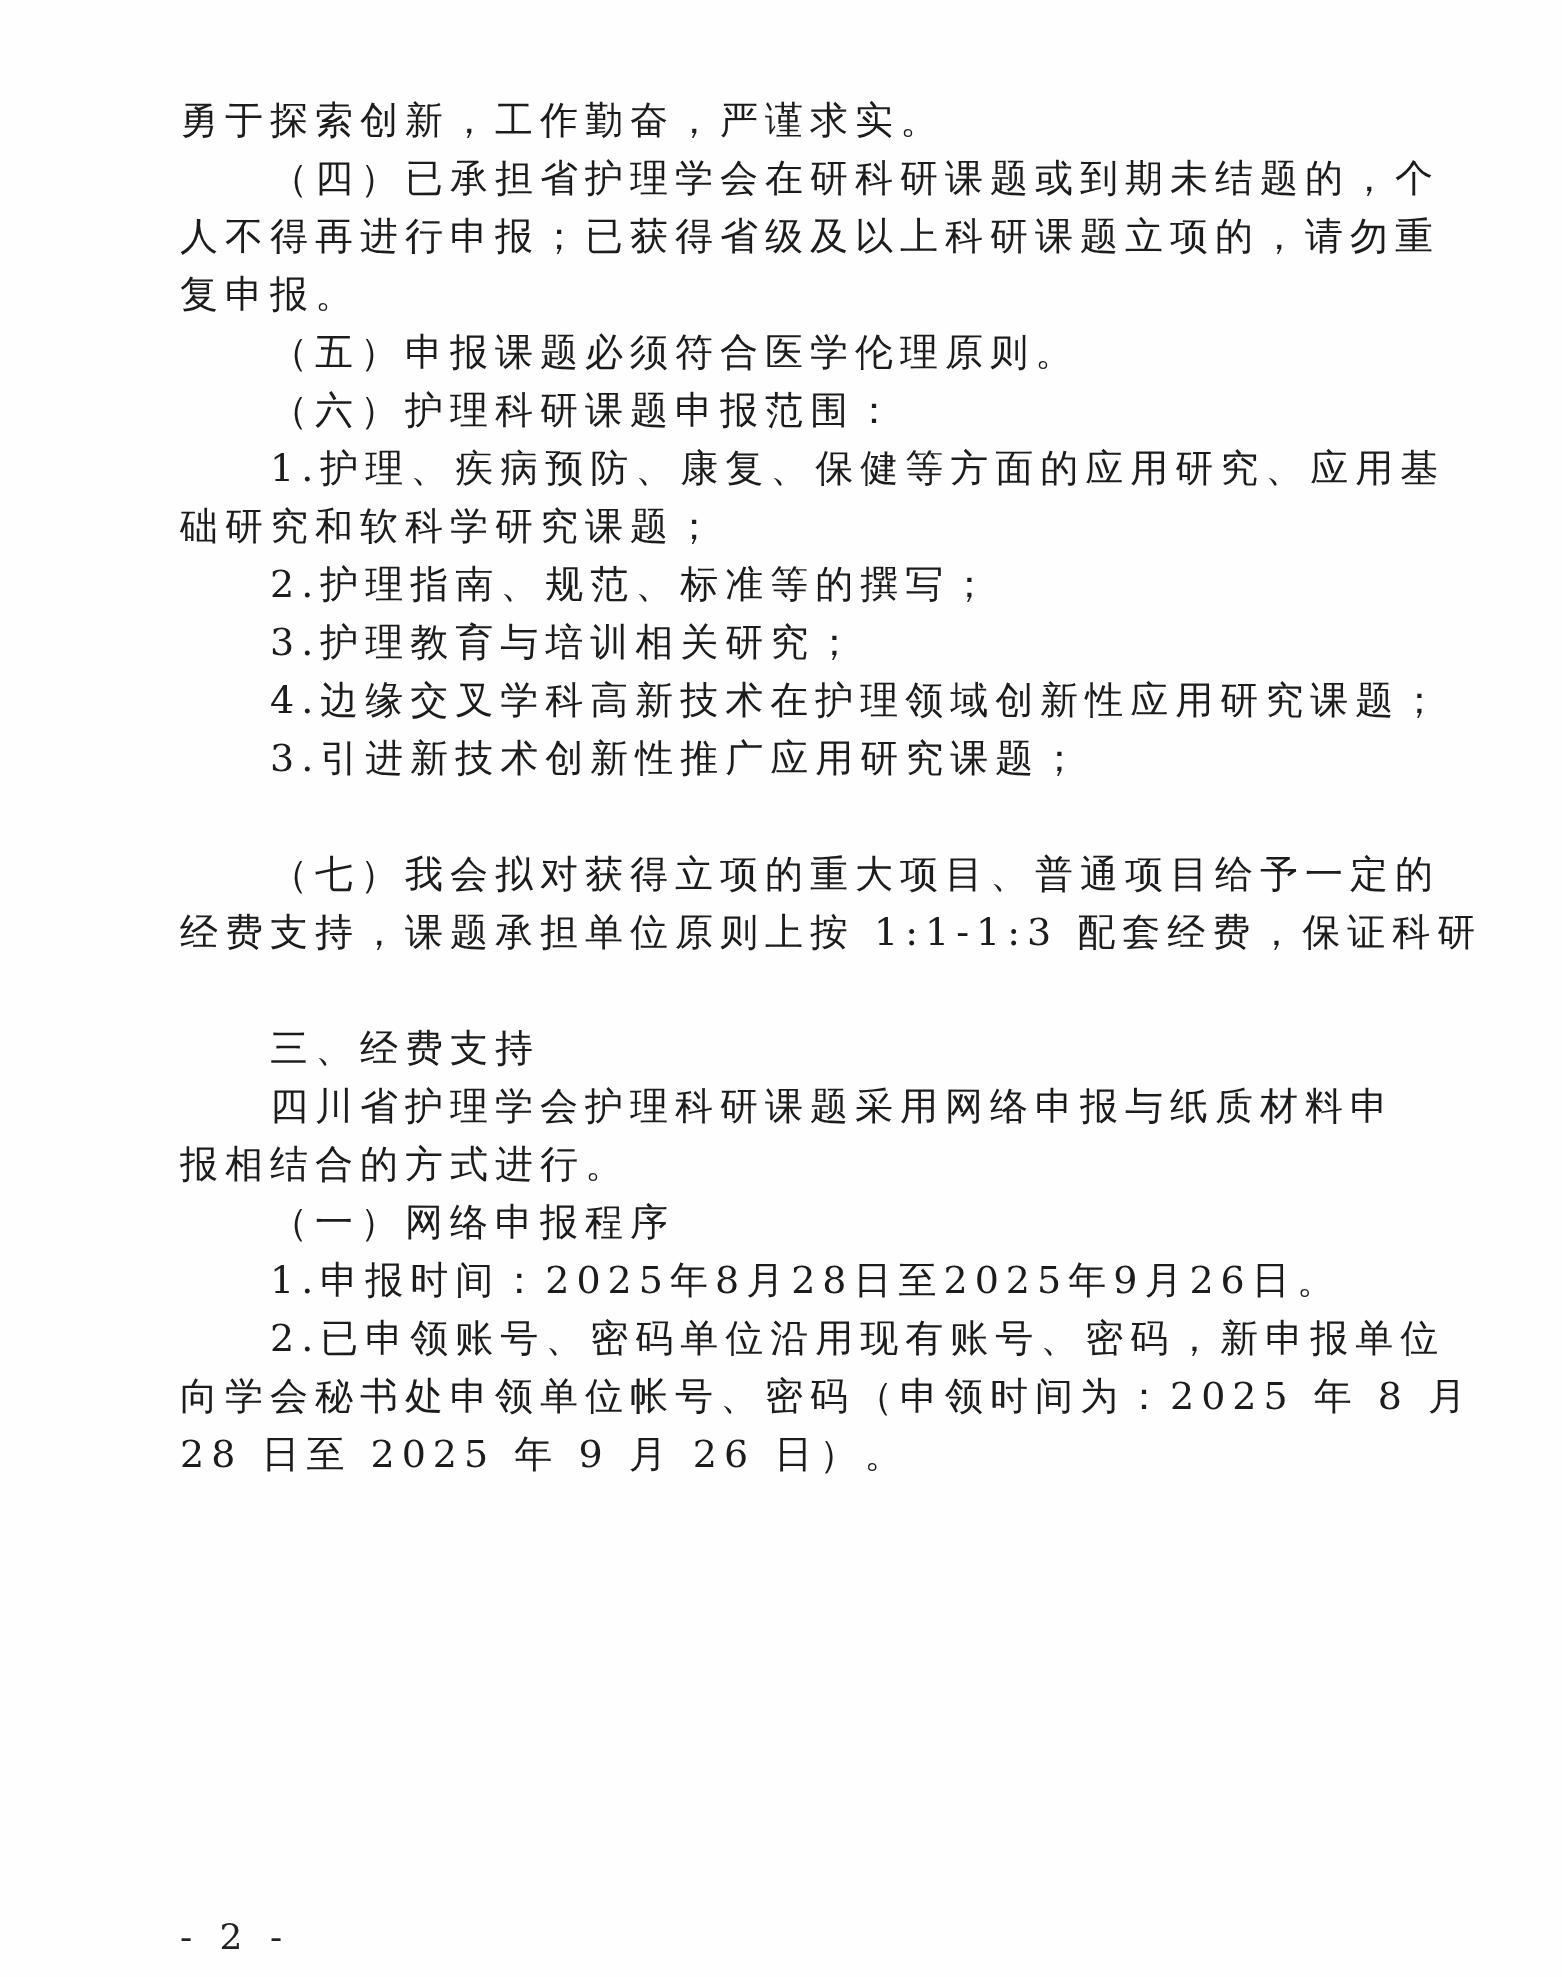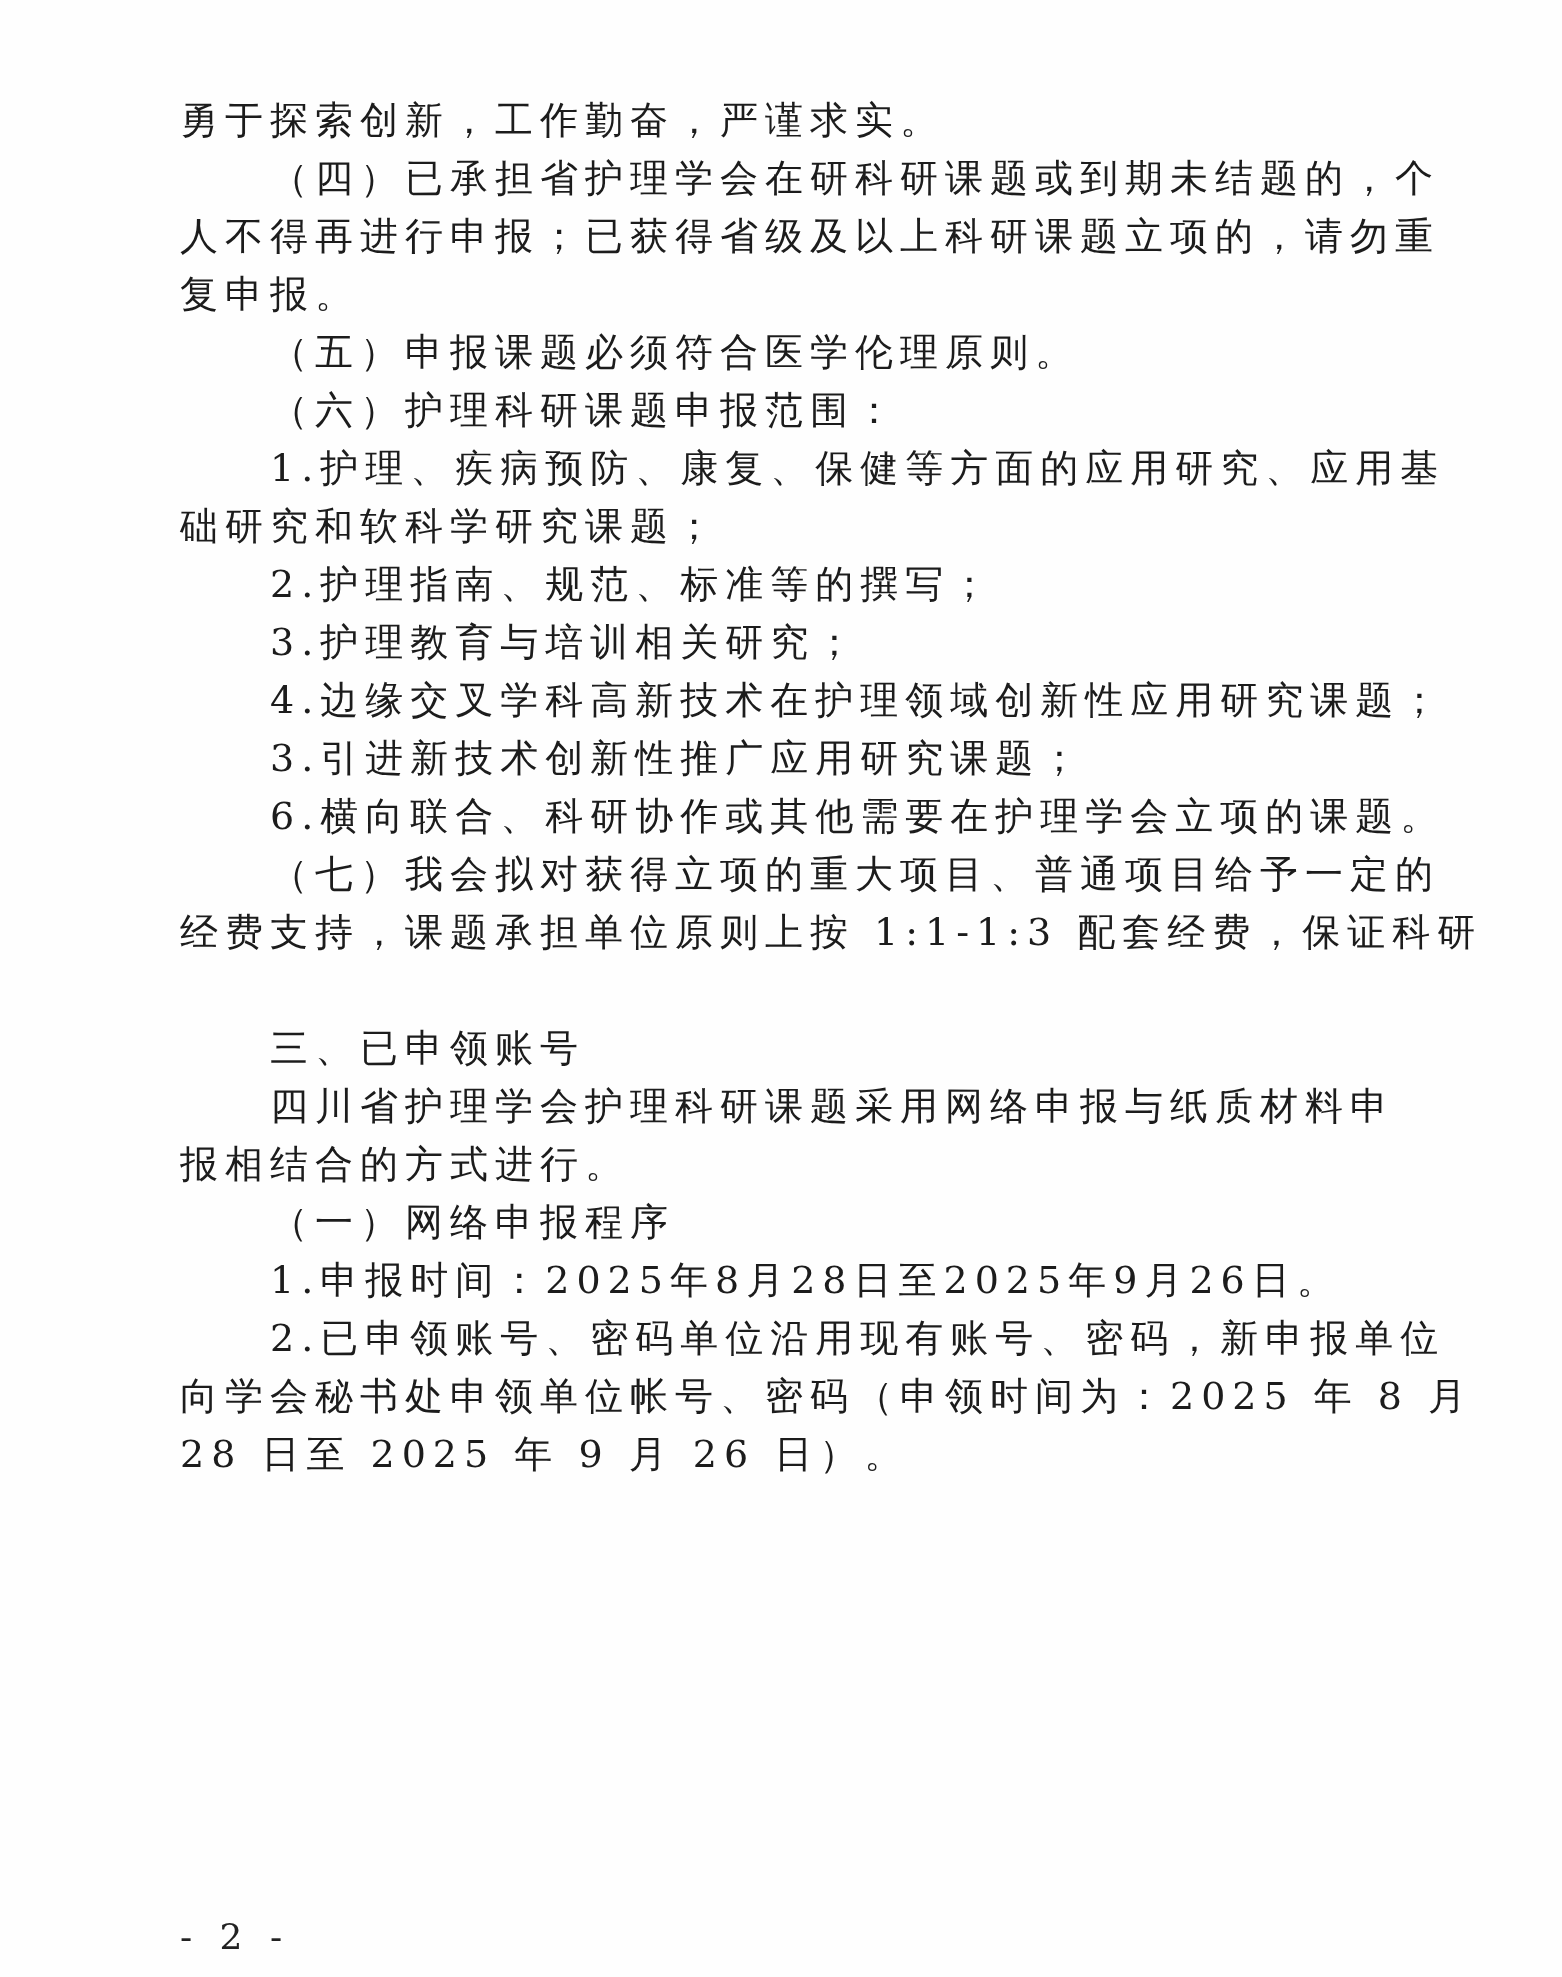--- a/index.html
+++ b/index.html
@@ -35,24 +35,23 @@
   <div class="line l0" style="top:213px">人不得再进行申报；已获得省级及以上科研课题立项的，请勿重</div>
   <div class="line l0" style="top:271px">复申报。</div>
   <div class="line l1" style="top:329px">（五）申报课题必须符合医学伦理原则。</div>
   <div class="line l1" style="top:387px">（六）护理科研课题申报范围：</div>
   <div class="line l1" style="top:445px">1.护理、疾病预防、康复、保健等方面的应用研究、应用基</div>
   <div class="line l0" style="top:503px">础研究和软科学研究课题；</div>
   <div class="line l1" style="top:561px">2.护理指南、规范、标准等的撰写；</div>
   <div class="line l1" style="top:619px">3.护理教育与培训相关研究；</div>
   <div class="line l1" style="top:677px">4.边缘交叉学科高新技术在护理领域创新性应用研究课题；</div>
   <div class="line l1" style="top:735px">3.引进新技术创新性推广应用研究课题；</div>
-  <div class="line l1" style="top:793px">6.横向联合、科研协作或其他需要在护理学会立项的课题。</div>
   <div class="line l1" style="top:851px">（七）我会拟对获得立项的重大项目、普通项目给予一定的</div>
   <div class="line l0" style="top:909px">经费支持，课题承担单位原则上按 1:1-1:3 配套经费，保证科研</div>
-  <div class="line l1 heading" style="top:1025px">三、已申领账号</div>
+  <div class="line l1 heading" style="top:1025px">三、经费支持</div>
   <div class="line l1" style="top:1083px">四川省护理学会护理科研课题采用网络申报与纸质材料申</div>
   <div class="line l0" style="top:1141px">报相结合的方式进行。</div>
   <div class="line l1" style="top:1199px">（一）网络申报程序</div>
   <div class="line l1" style="top:1257px">1.申报时间：2025年8月28日至2025年9月26日。</div>
   <div class="line l1" style="top:1315px">2.已申领账号、密码单位沿用现有账号、密码，新申报单位</div>
   <div class="line l0" style="top:1373px">向学会秘书处申领单位帐号、密码（申领时间为：2025 年 8 月</div>
   <div class="line l0" style="top:1431px">28 日至 2025 年 9 月 26 日）。</div>
 
   <div class="pagenum">- 2 -</div>
 </div>

